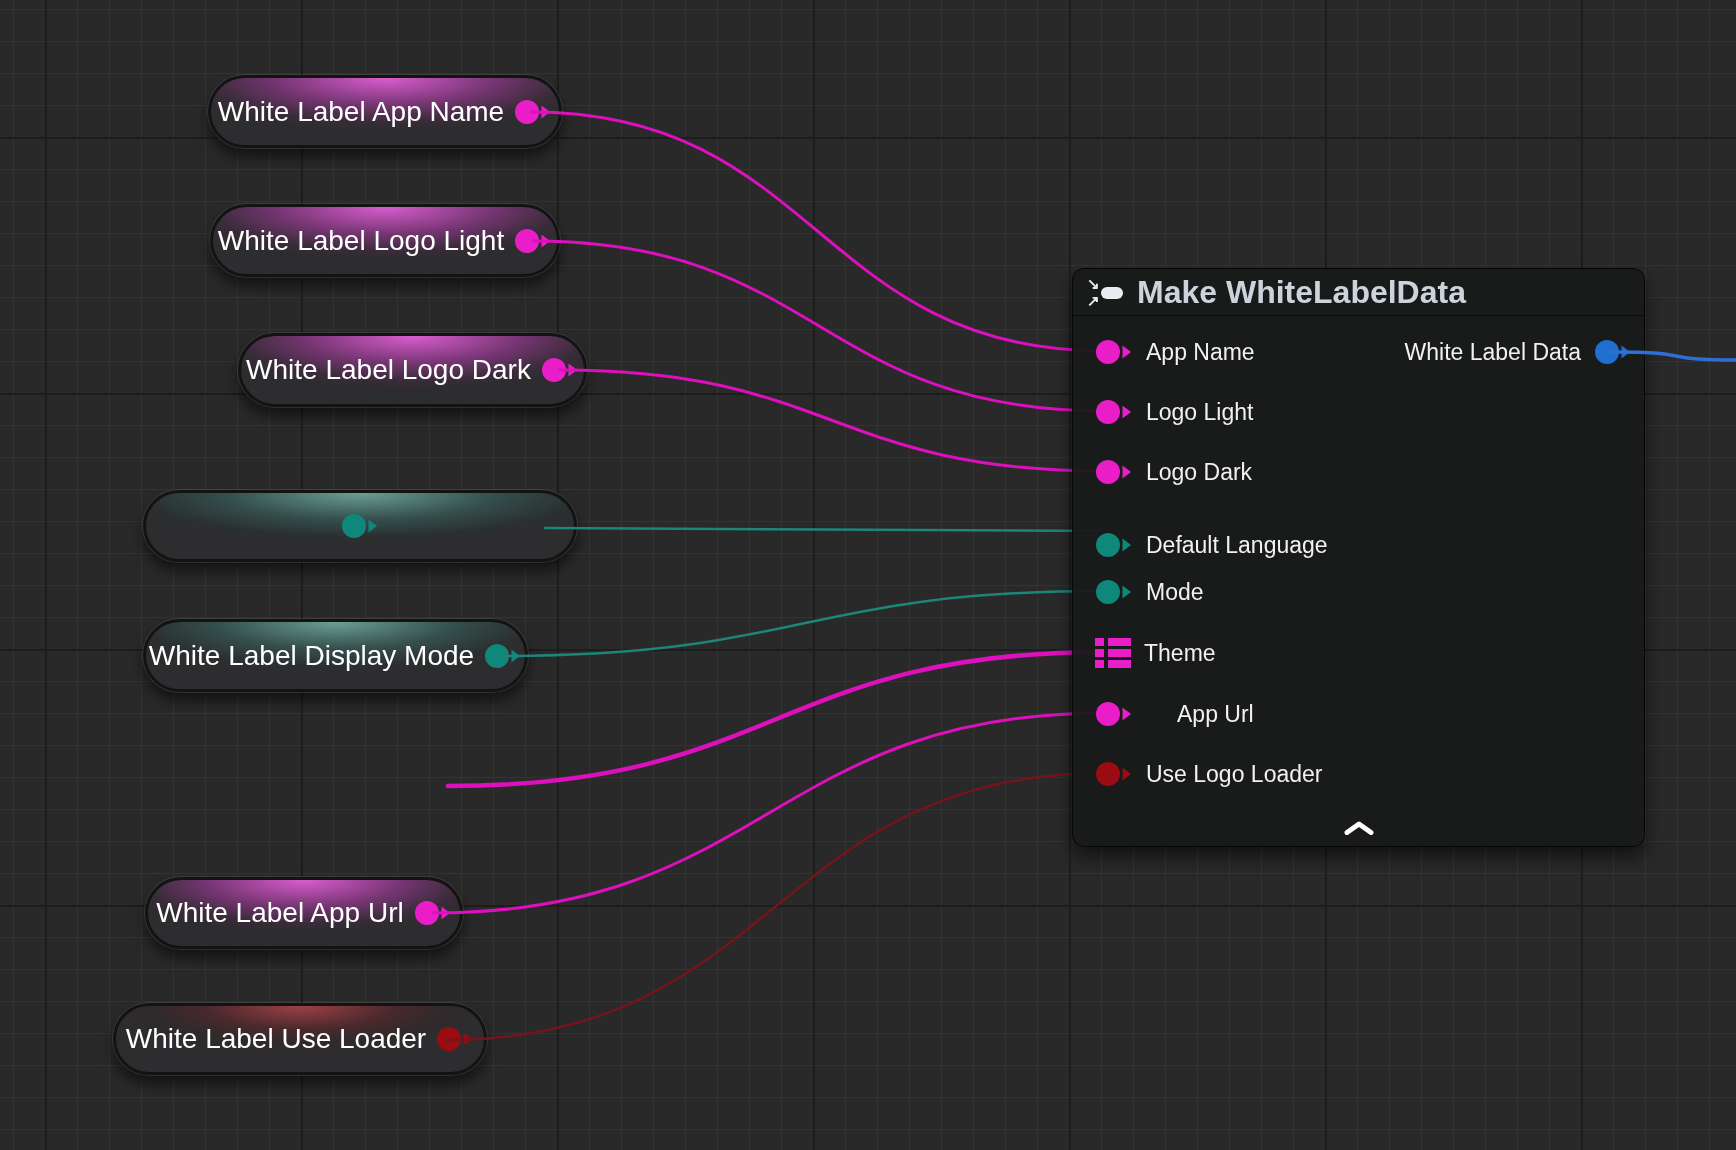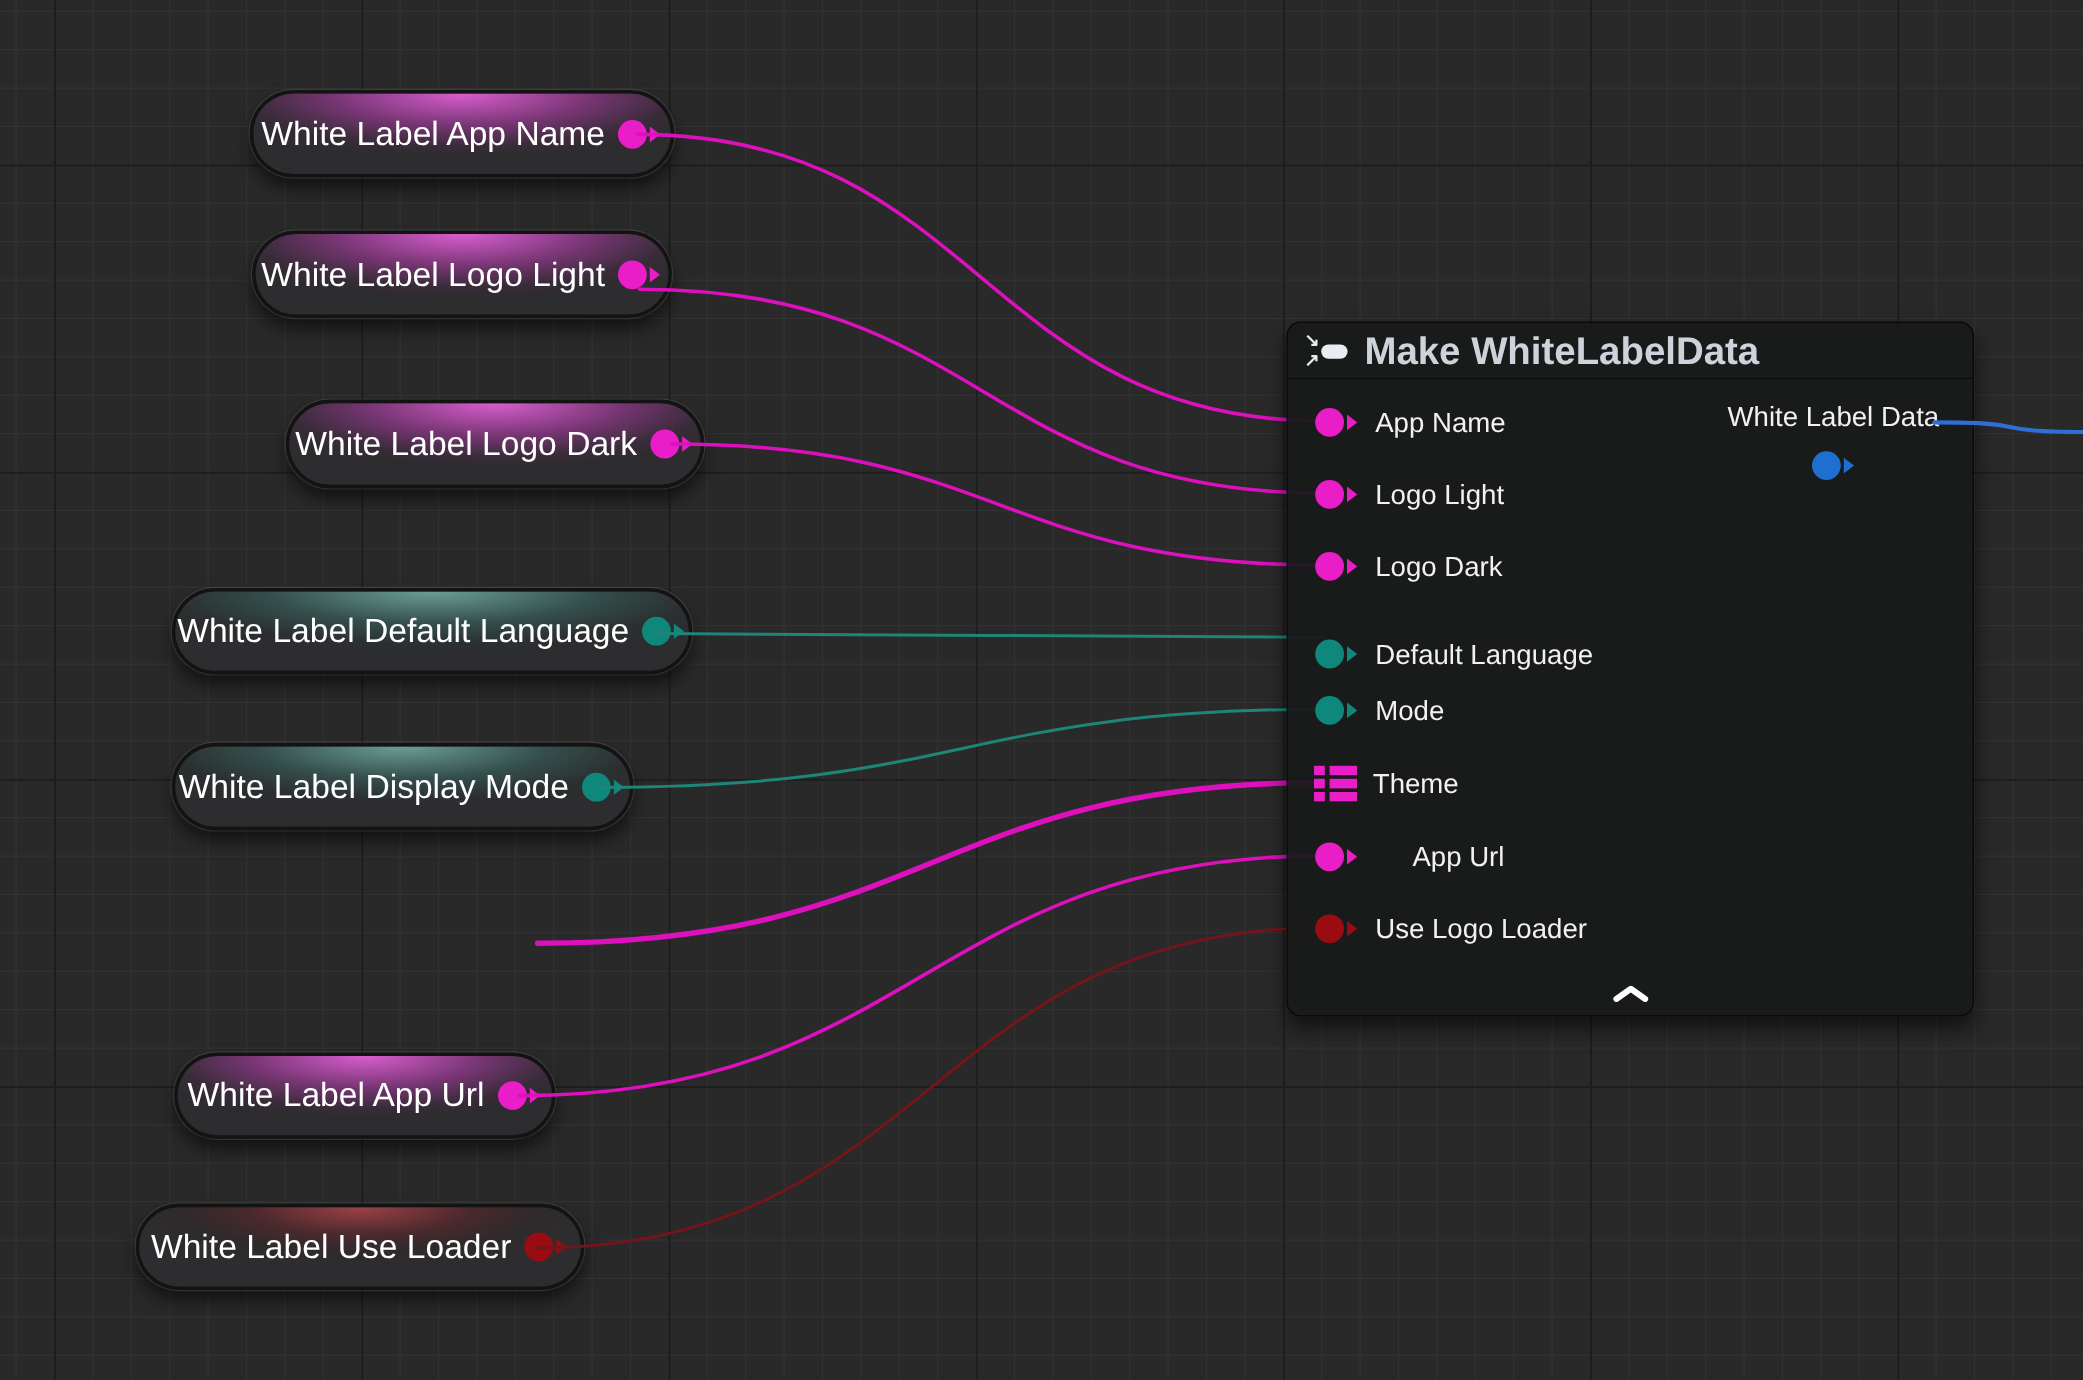--- a/index.html
+++ b/index.html
@@ -54,58 +54,57 @@
     border-bottom:1px solid rgba(0,0,0,0.6);
   }
   #make-title{color:#ccd3db;font-size:32px;font-weight:bold;white-space:nowrap;}
   #make-struct-icon{position:relative;width:38px;height:30px;flex:none;}
   #make-struct-icon .cap{position:absolute;right:2px;top:10px;width:22px;height:12px;border-radius:7px;background:#e9edf2;}
   #make-struct-icon .ar{position:absolute;left:0;color:#e9edf2;font-size:15px;font-weight:bold;line-height:1;}
   #make-struct-icon .ar.a1{top:-1px;}
   #make-struct-icon .ar.a2{bottom:-1px;}
   .make-row{position:absolute;display:flex;align-items:center;gap:13px;height:36px;padding-left:22px;}
   .make-label{color:#f1f1f1;font-size:23px;white-space:nowrap;}
-  .output-row{position:absolute;display:flex;align-items:center;gap:13px;height:36px;right:28px;flex-direction:column;}
+  .output-row{position:absolute;display:flex;align-items:center;gap:13px;height:36px;right:12px;}
   #collapse-btn{
     position:absolute;left:50%;transform:translateX(-50%);bottom:6px;
     background:none;border:none;padding:2px 6px;cursor:pointer;
   }
 </style>
 </head>
 <body>
 
 <div id="canvas">
   <div id="getters">
       <div class="getter-node" style="left: 208px; top: 75px; width: 354px; height: 73px; border-radius: 36.5px;">
         <div class="getter-glow glow-magenta"></div>
         <span class="getter-label">White Label App Name</span>
         <svg class="pin" width="38" height="28" viewBox="0 0 38 28">
     <circle cx="13" cy="14" r="12" fill="#ea1ec8"></circle>
     <path d="M27.5 7.5 L36 14 L27.5 20.5 Z" fill="#ea1ec8"></path>
         </svg>
       </div>
-      <div class="getter-node" style="left: 210px; top: 192px; width: 350px; height: 73px; border-radius: 36.5px;">
+      <div class="getter-node" style="left: 210px; top: 204px; width: 350px; height: 73px; border-radius: 36.5px;">
         <div class="getter-glow glow-magenta"></div>
         <span class="getter-label">White Label Logo Light</span>
         <svg class="pin" width="38" height="28" viewBox="0 0 38 28">
     <circle cx="13" cy="14" r="12" fill="#ea1ec8"></circle>
     <path d="M27.5 7.5 L36 14 L27.5 20.5 Z" fill="#ea1ec8"></path>
         </svg>
       </div>
       <div class="getter-node" style="left: 238px; top: 333px; width: 349px; height: 74px; border-radius: 37px;">
         <div class="getter-glow glow-magenta"></div>
         <span class="getter-label">White Label Logo Dark</span>
         <svg class="pin" width="38" height="28" viewBox="0 0 38 28">
     <circle cx="13" cy="14" r="12" fill="#ea1ec8"></circle>
     <path d="M27.5 7.5 L36 14 L27.5 20.5 Z" fill="#ea1ec8"></path>
         </svg>
       </div>
       <div class="getter-node" style="left: 143px; top: 490px; width: 434px; height: 72px; border-radius: 36px;">
         <div class="getter-glow glow-teal"></div>
-        <span class="getter-label">White Label Default Language</span>
         <svg class="pin" width="38" height="28" viewBox="0 0 38 28">
     <circle cx="13" cy="14" r="12" fill="#0f877a"></circle>
     <path d="M27.5 7.5 L36 14 L27.5 20.5 Z" fill="#0f877a"></path>
         </svg>
       </div>
       <div class="getter-node" style="left: 143px; top: 619px; width: 385px; height: 73px; border-radius: 36.5px;">
         <div class="getter-glow glow-teal"></div>
         <span class="getter-label">White Label Display Mode</span>
         <svg class="pin" width="38" height="28" viewBox="0 0 38 28">
     <circle cx="13" cy="14" r="12" fill="#0f877a"></circle>

